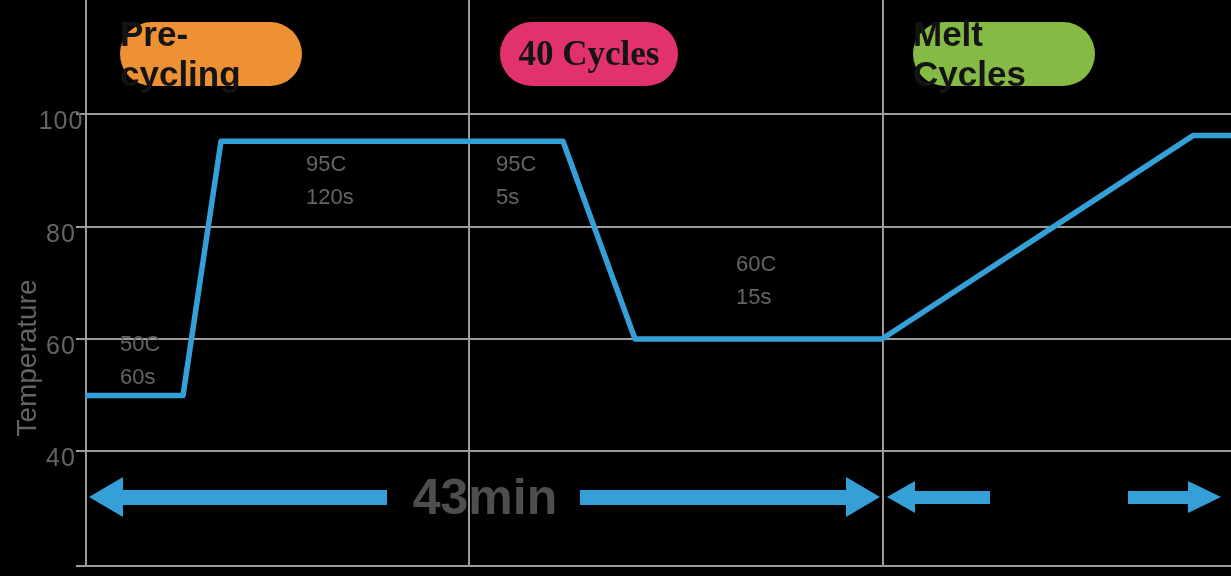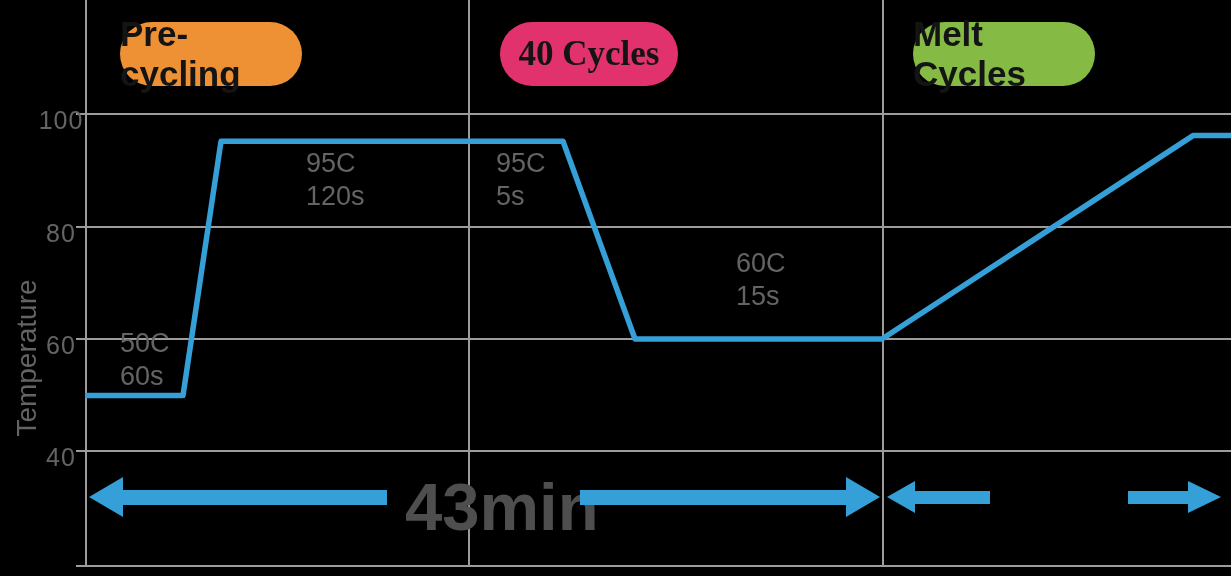--- a/index.html
+++ b/index.html
@@ -29,34 +29,34 @@
     font-size:25px;color:var(--label-gray);letter-spacing:1px;margin-top:8px;
   }
   .y-title{
     position:absolute;left:-133px;top:342px;width:320px;height:32px;
     transform:rotate(-90deg);text-align:center;
     font-size:28px;color:var(--label-gray);
   }
   .plot-svg{position:absolute;left:0;top:0;}
   .step-label{
     position:absolute;color:var(--label-gray);
-    font-size:27px;line-height:33px;
+    font-size:22px;line-height:33px;
   }
   .badge{
     position:absolute;top:22px;height:64px;border-radius:32px;
     display:flex;align-items:center;justify-content:center;
     color:var(--badge-text);font-size:35px;font-weight:bold;
   }
   .badge-precycling{left:120px;width:182px;background:var(--precycling-orange);}
   .badge-cycles{left:500px;width:178px;background:var(--cycles-pink);font-family:Liberation Serif, serif;}
   .badge-melt{left:913px;width:182px;background:var(--melt-green);}
   .duration{
     position:absolute;color:var(--duration-gray);font-weight:bold;text-align:center;
   }
-  .duration-total{left:405px;top:468px;width:160px;font-size:67px;}
+  .duration-total{left:405px;top:468px;width:160px;font-size:50px;}
   .duration-melt{left:994px;top:477px;width:130px;font-size:39px;}
   .abody{position:absolute;background:var(--line-blue);}
   .ahead{position:absolute;width:0;height:0;border-style:solid;border-color:transparent;}
   .ahead-left{border-top-width:20px;border-bottom-width:20px;border-right-width:34px;
     border-top-style:solid;border-bottom-style:solid;border-right-style:solid;
     border-right-color:var(--line-blue);}
   .ahead-right{border-top-width:20px;border-bottom-width:20px;border-left-width:34px;
     border-top-style:solid;border-bottom-style:solid;border-left-style:solid;
     border-left-color:var(--line-blue);}
   .ahead-small.ahead-left{border-top-width:16px;border-bottom-width:16px;border-right-width:28px;}

